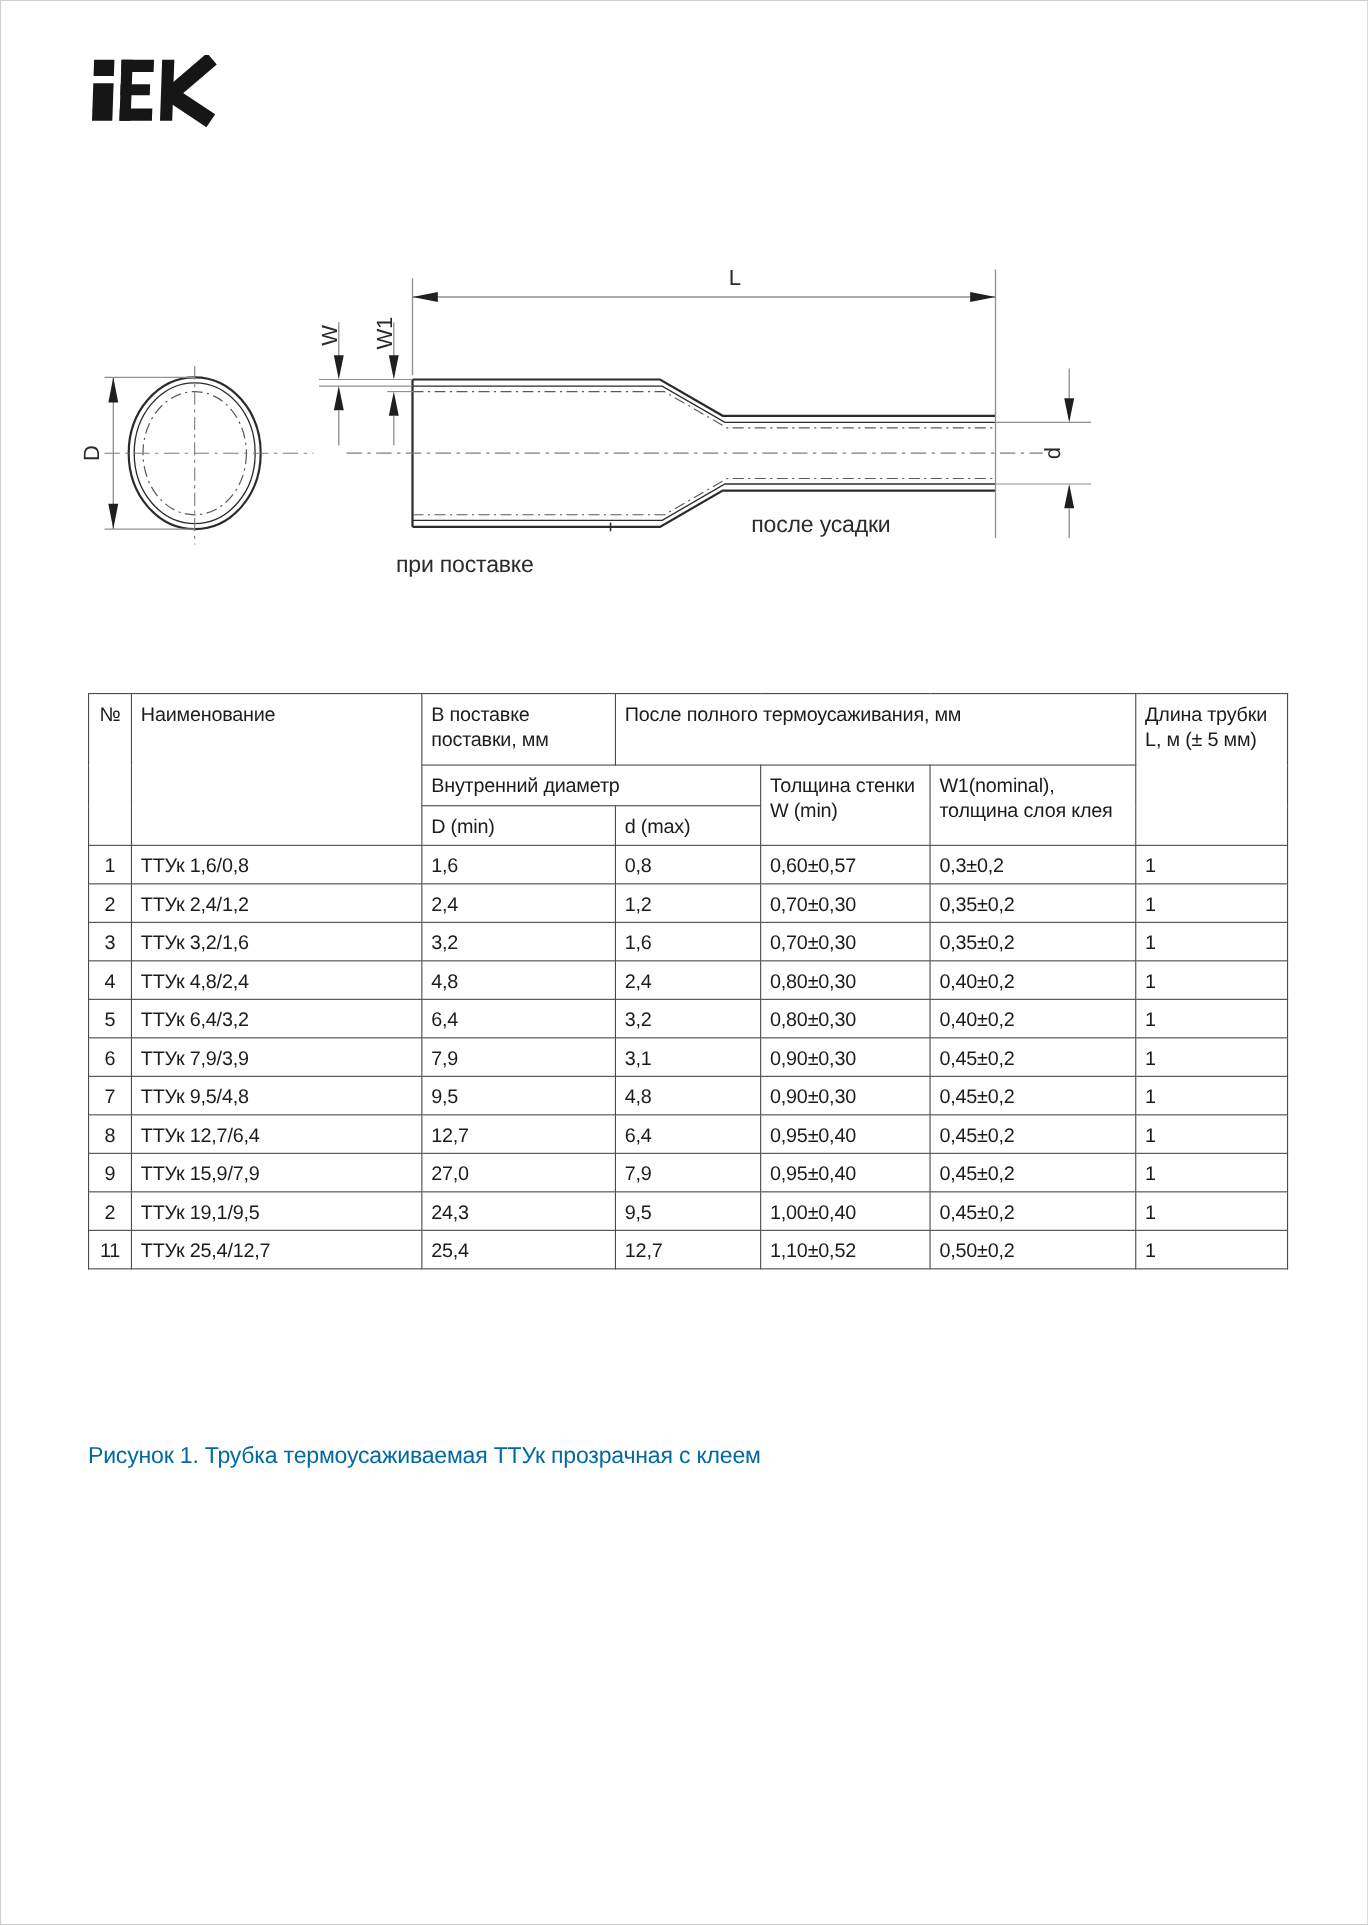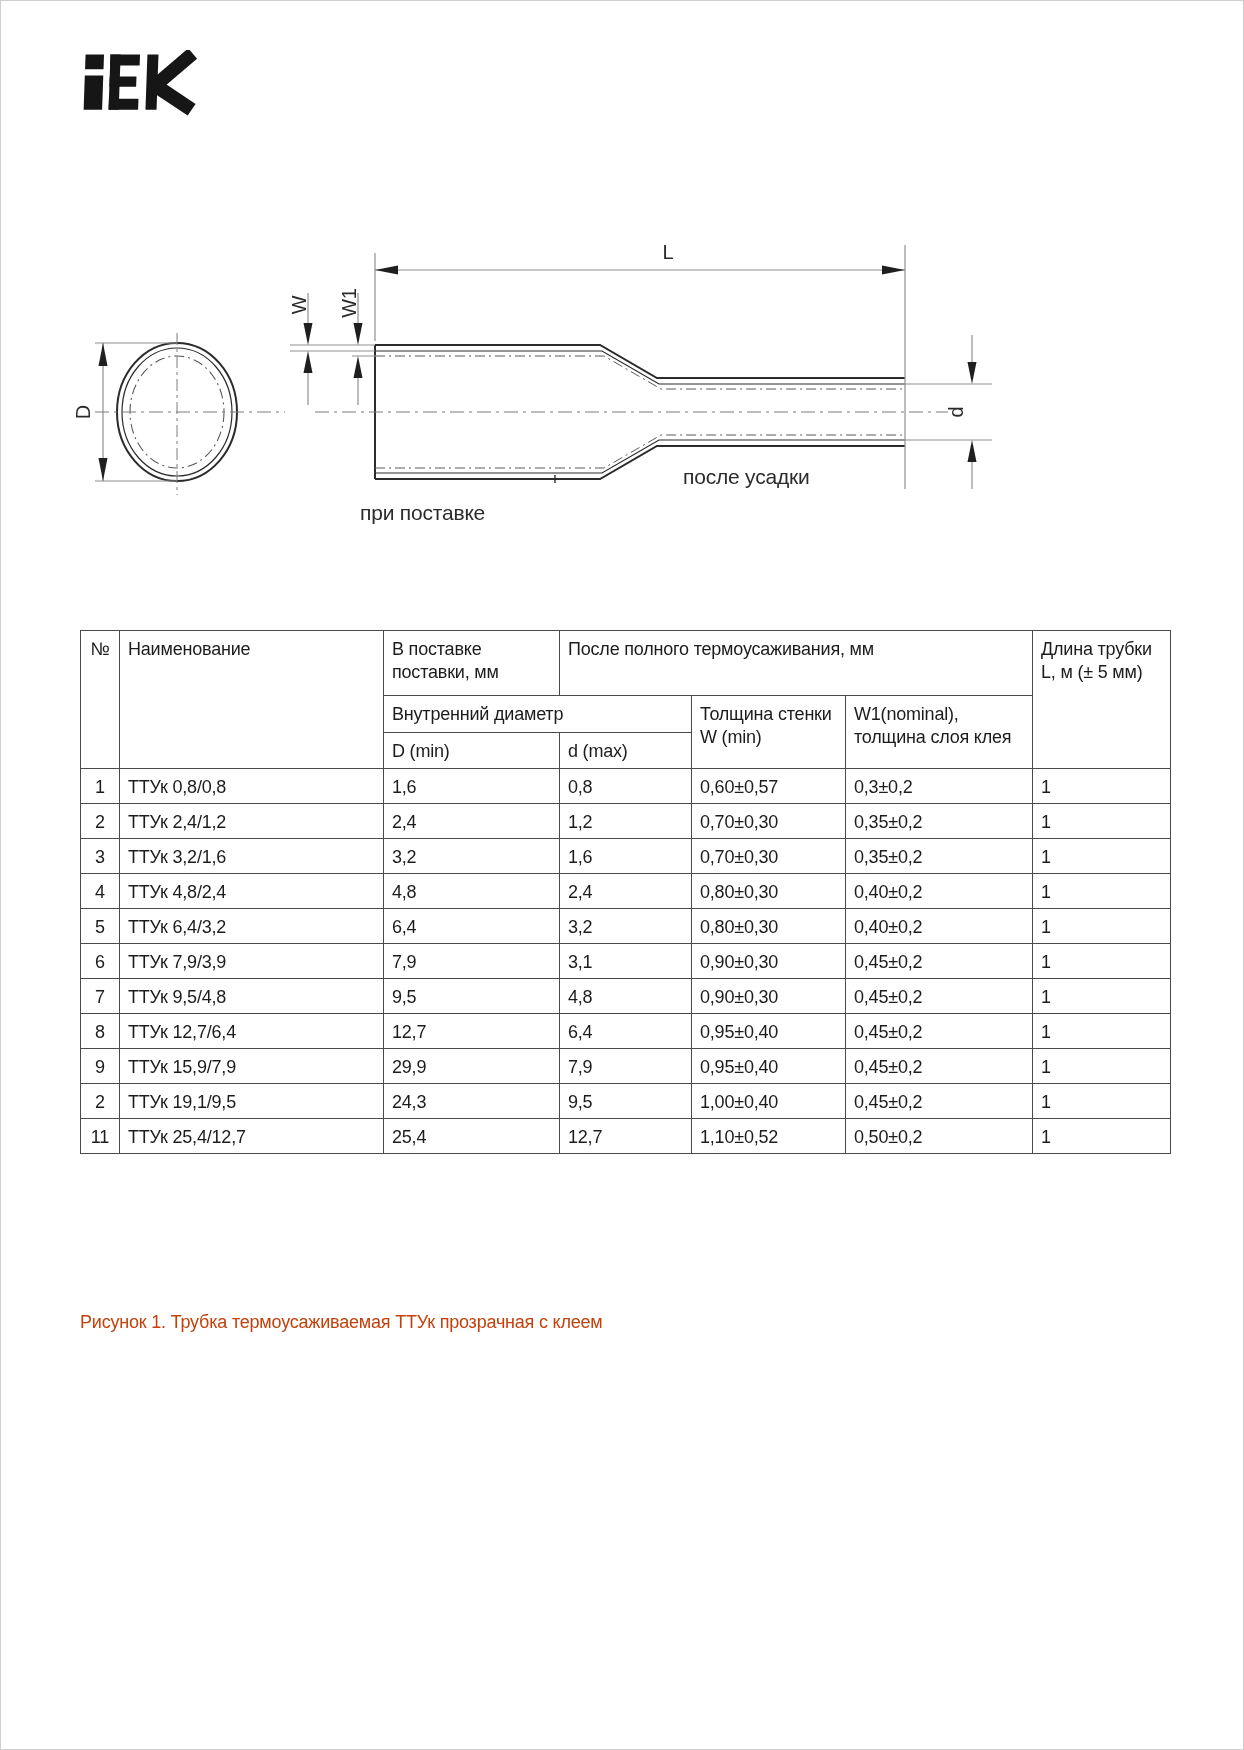--- a/index.html
+++ b/index.html
@@ -24,21 +24,21 @@
   .spec-table th,.spec-table td{
     border:1.5px solid #4a4a4a;
     font-size:18px;font-weight:400;text-align:left;vertical-align:top;
     padding:7px 8px 2px 8px;line-height:1.25;
   }
   .spec-table thead tr.hrow1{height:65px;}
   .spec-table thead tr.hrow2{height:37px;}
   .spec-table thead tr.hrow3{height:36px;}
   .spec-table tbody tr{height:35px;}
   .spec-table .c-num{text-align:center;padding-left:2px;padding-right:2px;}
-  .caption{position:absolute;left:80px;top:1312px;font-size:18px;color:#c2410c;}
+  .caption{position:absolute;left:80px;top:1312px;font-size:21px;color:#0369a1;}
 </style>
 </head>
 <body>
 
 <div class="page-frame"></div>
 
 <svg class="logo" viewBox="0 0 130 70" role="img" aria-label="IEK">
   <g fill="#161616" transform="skewX(-2)">
     <rect x="4" y="4" width="20" height="16"></rect>
     <rect x="4" y="27" width="20" height="37"></rect>
@@ -153,21 +153,21 @@
       <th rowspan="2">W1(nominal), толщина слоя клея</th>
     </tr>
     <tr class="hrow3">
       <th>D (min)</th>
       <th>d (max)</th>
     </tr>
   </thead>
   <tbody>
       <tr>
     <td class="c-num">1</td>
-    <td>ТТУк 0,8/0,8</td>
+    <td>ТТУк 1,6/0,8</td>
     <td>1,6</td>
     <td>0,8</td>
     <td>0,60±0,57</td>
     <td>0,3±0,2</td>
     <td>1</td>
   </tr>
       <tr>
     <td class="c-num">2</td>
     <td>ТТУк 2,4/1,2</td>
     <td>2,4</td>
@@ -226,21 +226,21 @@
     <td>ТТУк 12,7/6,4</td>
     <td>12,7</td>
     <td>6,4</td>
     <td>0,95±0,40</td>
     <td>0,45±0,2</td>
     <td>1</td>
   </tr>
       <tr>
     <td class="c-num">9</td>
     <td>ТТУк 15,9/7,9</td>
-    <td>29,9</td>
+    <td>27,0</td>
     <td>7,9</td>
     <td>0,95±0,40</td>
     <td>0,45±0,2</td>
     <td>1</td>
   </tr>
       <tr>
     <td class="c-num">2</td>
     <td>ТТУк 19,1/9,5</td>
     <td>24,3</td>
     <td>9,5</td>

